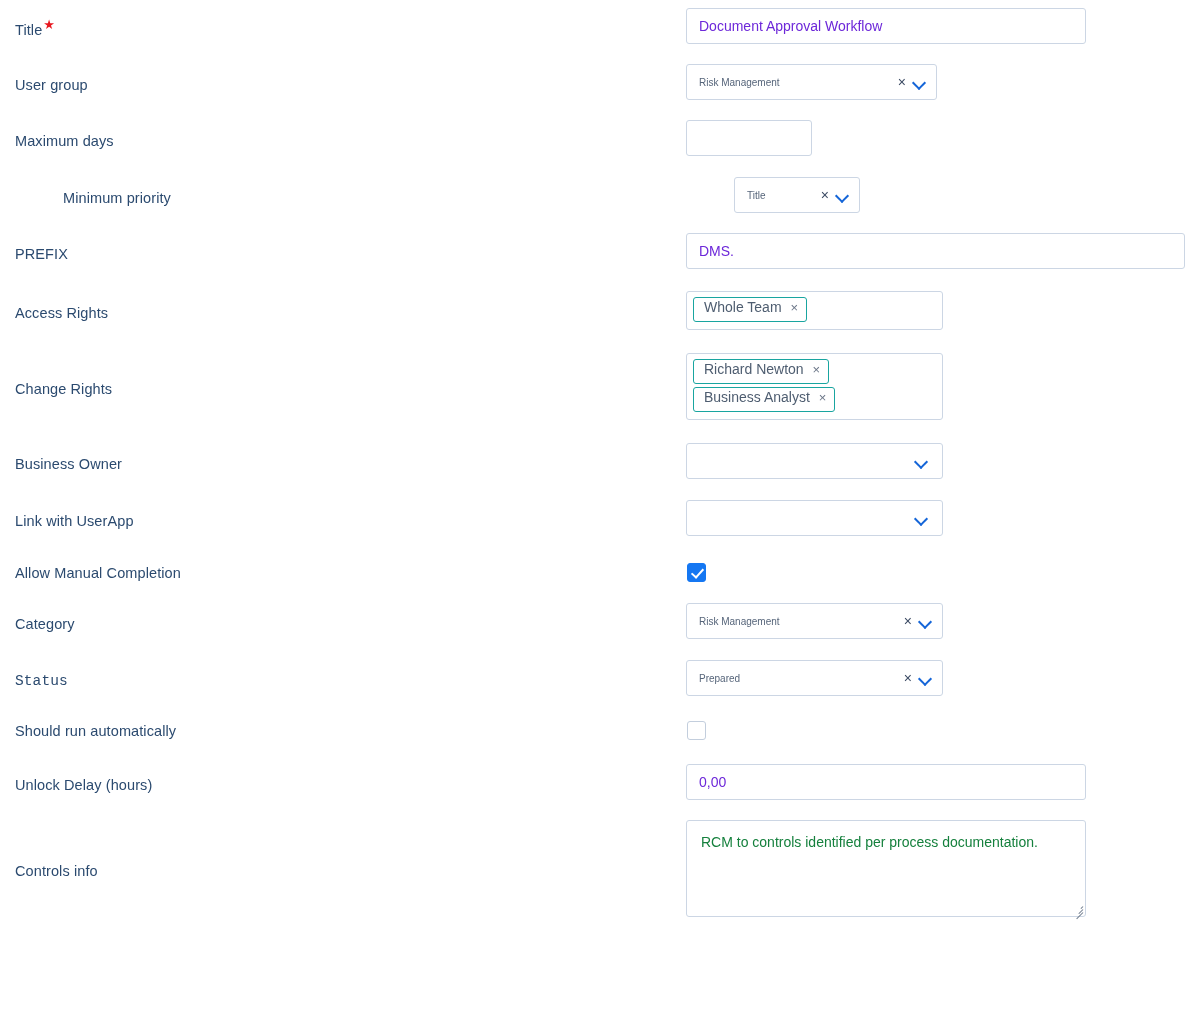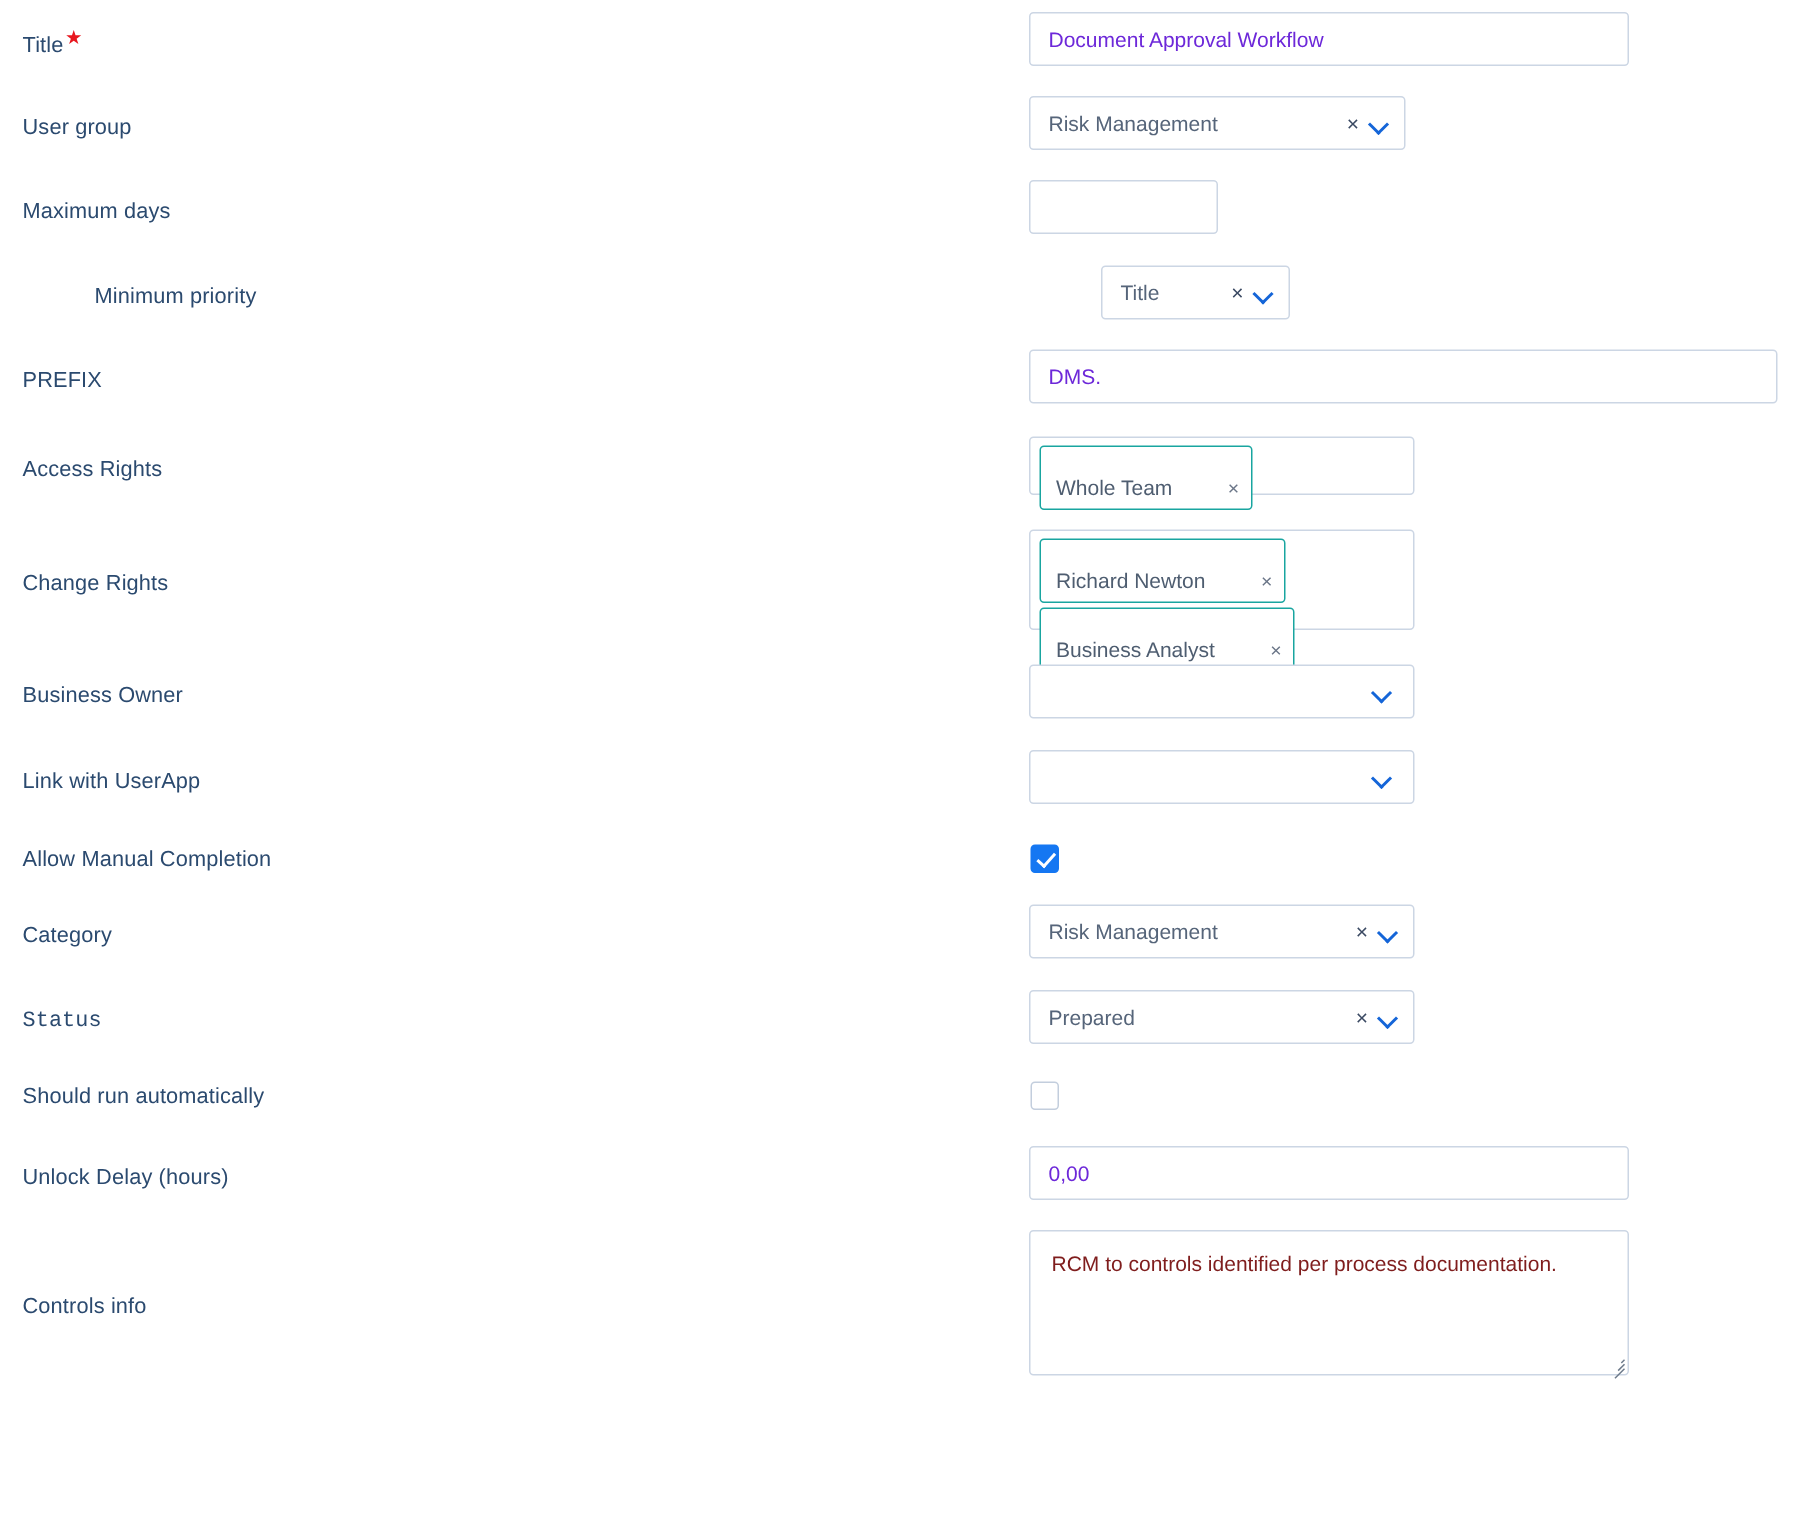--- a/index.html
+++ b/index.html
@@ -70,21 +70,21 @@
     border-radius: 3px;
     background: #ffffff;
     width: 100%;
     height: 100%;
     display: flex;
     align-items: center;
     position: relative;
     padding: 0 10px 0 12px;
   }
   .sel-val {
-    font-size: 14px;
+    font-size: 10px;
     color: #56657a;
     flex: 0 0 auto;
     white-space: nowrap;
   }
   .sel-spacer { flex: 1 1 auto; min-width: 14px; }
   .sel-clear {
     font-size: 14px;
     color: #3b4a63;
     line-height: 1;
     padding: 0 4px;
@@ -131,25 +131,24 @@
     align-items: flex-start;
     gap: 3px;
   }
   .tag {
     border: 1px solid #19a5a0;
     border-radius: 3px;
     background: #ffffff;
     color: #4e5d70;
     font-size: 14px;
     line-height: 1;
-    padding: 20px 8px 7px 10px;
+    padding: 2px 8px 7px 10px;
     display: inline-flex;
     align-items: center;
     white-space: nowrap;
-    gap: 28px;
   }
   .tag-x {
     margin-left: 9px;
     color: #6b7688;
     font-size: 13px;
     cursor: pointer;
   }
 
   
   .cb {
@@ -180,21 +179,21 @@
   
   .ta {
     border: 1px solid #ccd6e4;
     border-radius: 3px;
     background: #ffffff;
     width: 100%;
     height: 100%;
     font-family: "Liberation Sans", sans-serif;
     font-size: 14px;
     line-height: 22px;
-    color: #7f1d1d;
+    color: #15803d;
     padding: 10px 14px;
     resize: none;
     outline: none;
     display: block;
     overflow: hidden;
   }
   .ta-wrap { position: relative; }
   .ta-grip {
     position: absolute;
     right: 2px;

